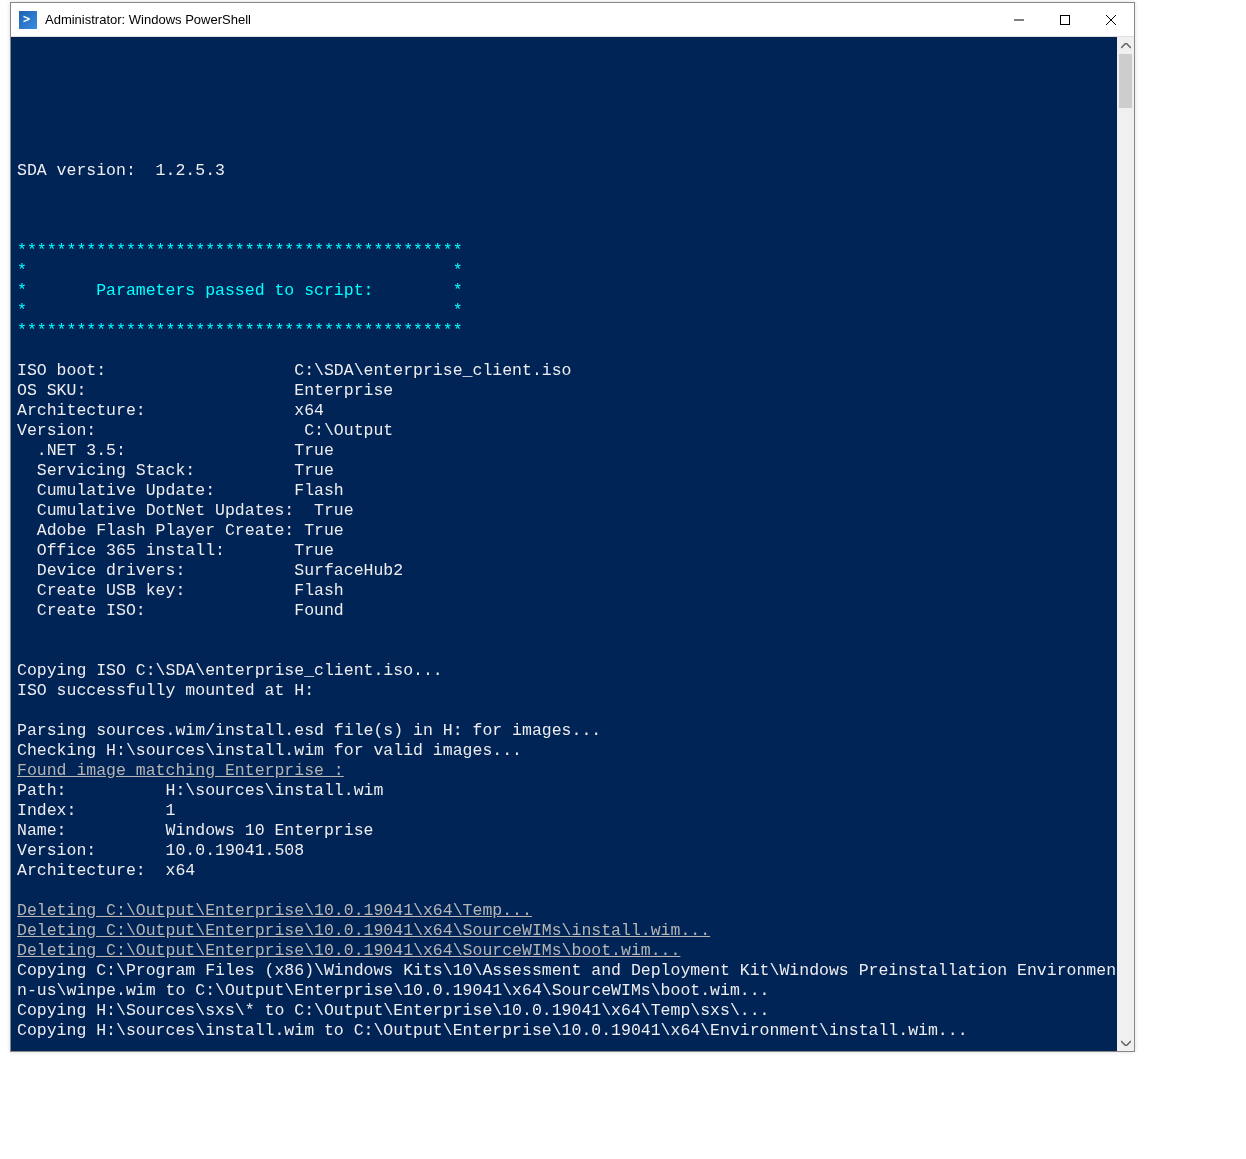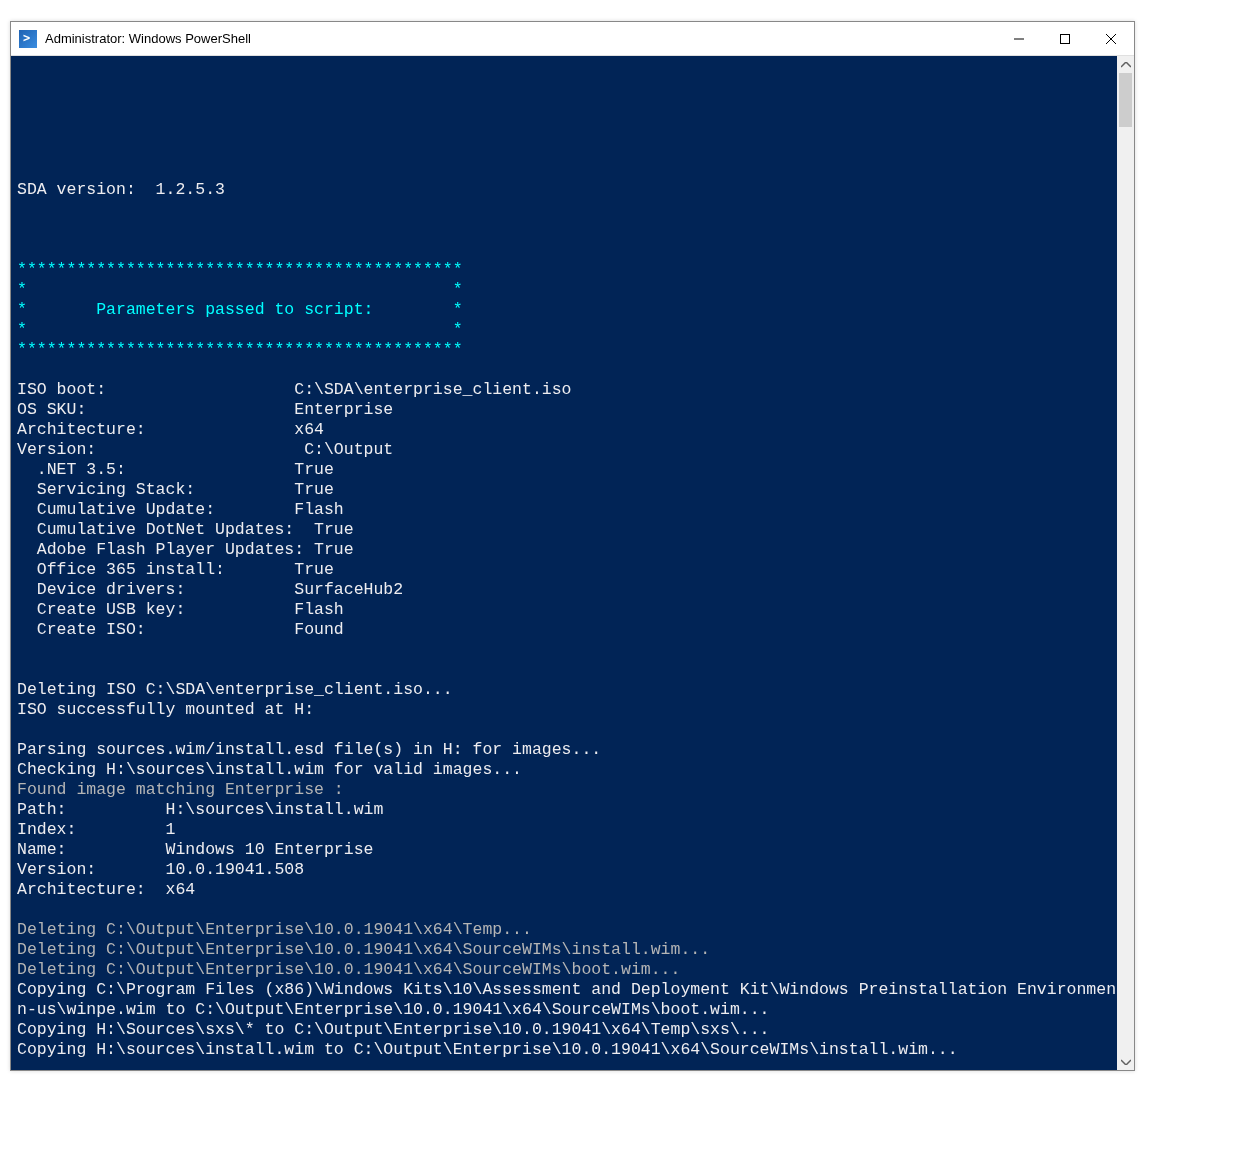--- a/index.html
+++ b/index.html
@@ -8,21 +8,21 @@
     padding: 0;
     background: #ffffff;
     font-family: "Segoe UI", Tahoma, sans-serif;
     width: 1246px;
     height: 1159px;
     overflow: hidden;
   }
   .window {
     position: absolute;
     left: 10px;
-    top: 21px;
+    top: 2px;
     width: 1125px;
     height: 1050px;
     border: 1px solid #888;
     background: #ffffff;
     display: flex;
     flex-direction: column;
     box-shadow: 0 0 4px rgba(0,0,0,0.15);
   }
   .titlebar {
     height: 34px;
@@ -116,21 +116,21 @@
     position: absolute;
     left: 2px;
     width: 13px;
     top: 17px;
     height: 54px;
     background: #cdcdcd;
     cursor: pointer;
   }
 
   .cyan-text { color: #00ffff; }
-  .gray-text { color: #b5b5b5; }
+  .gray-text { color: #b5b5b5; text-decoration: underline; }
 </style>
 </head>
 <body>
 
 <div class="window">
   <div class="titlebar">
     <div class="app-icon"></div>
     <div class="title-text">Administrator: Windows PowerShell</div>
     <div class="win-controls">
       <div class="win-btn">
@@ -170,46 +170,46 @@
 <span class="cyan-text">*********************************************</span>
 <span></span>
 <span>ISO boot:                   C:\SDA\enterprise_client.iso</span>
 <span>OS SKU:                     Enterprise</span>
 <span>Architecture:               x64</span>
 <span>Version:                     C:\Output</span>
 <span>  .NET 3.5:                 True</span>
 <span>  Servicing Stack:          True</span>
 <span>  Cumulative Update:        Flash</span>
 <span>  Cumulative DotNet Updates:  True</span>
-<span>  Adobe Flash Player Updates: True</span>
+<span>  Adobe Flash Player Create: True</span>
 <span>  Office 365 install:       True</span>
 <span>  Device drivers:           SurfaceHub2</span>
 <span>  Create USB key:           Flash</span>
 <span>  Create ISO:               Found</span>
 <span>
 </span>
-<span>Deleting ISO C:\SDA\enterprise_client.iso...</span>
+<span>Copying ISO C:\SDA\enterprise_client.iso...</span>
 <span>ISO successfully mounted at H:</span>
 <span></span>
 <span>Parsing sources.wim/install.esd file(s) in H: for images...</span>
 <span>Checking H:\sources\install.wim for valid images...</span>
 <span class="gray-text">Found image matching Enterprise :</span>
 <span>Path:          H:\sources\install.wim</span>
 <span>Index:         1</span>
 <span>Name:          Windows 10 Enterprise</span>
 <span>Version:       10.0.19041.508</span>
 <span>Architecture:  x64</span>
 <span></span>
 <span class="gray-text">Deleting C:\Output\Enterprise\10.0.19041\x64\Temp...</span>
 <span class="gray-text">Deleting C:\Output\Enterprise\10.0.19041\x64\SourceWIMs\install.wim...</span>
 <span class="gray-text">Deleting C:\Output\Enterprise\10.0.19041\x64\SourceWIMs\boot.wim...</span>
 <span>Copying C:\Program Files (x86)\Windows Kits\10\Assessment and Deployment Kit\Windows Preinstallation Environment\amd64\e
 n-us\winpe.wim to C:\Output\Enterprise\10.0.19041\x64\SourceWIMs\boot.wim...</span>
 <span>Copying H:\Sources\sxs\* to C:\Output\Enterprise\10.0.19041\x64\Temp\sxs\...</span>
-<span>Copying H:\sources\install.wim to C:\Output\Enterprise\10.0.19041\x64\SourceWIMs\install.wim...</span></div>
+<span>Copying H:\sources\install.wim to C:\Output\Enterprise\10.0.19041\x64\Environment\install.wim...</span></div>
 
     <div class="scrollbar">
       <div class="scroll-arrow up">
         <svg width="10" height="6" viewBox="0 0 10 6">
             <path d="M0 5 L5 0 L10 5" fill="none" stroke="#606060" stroke-width="1.5"></path>
           </svg>
       </div>
       <div class="scroll-thumb"></div>
       <div class="scroll-arrow down">
         <svg width="10" height="6" viewBox="0 0 10 6">

